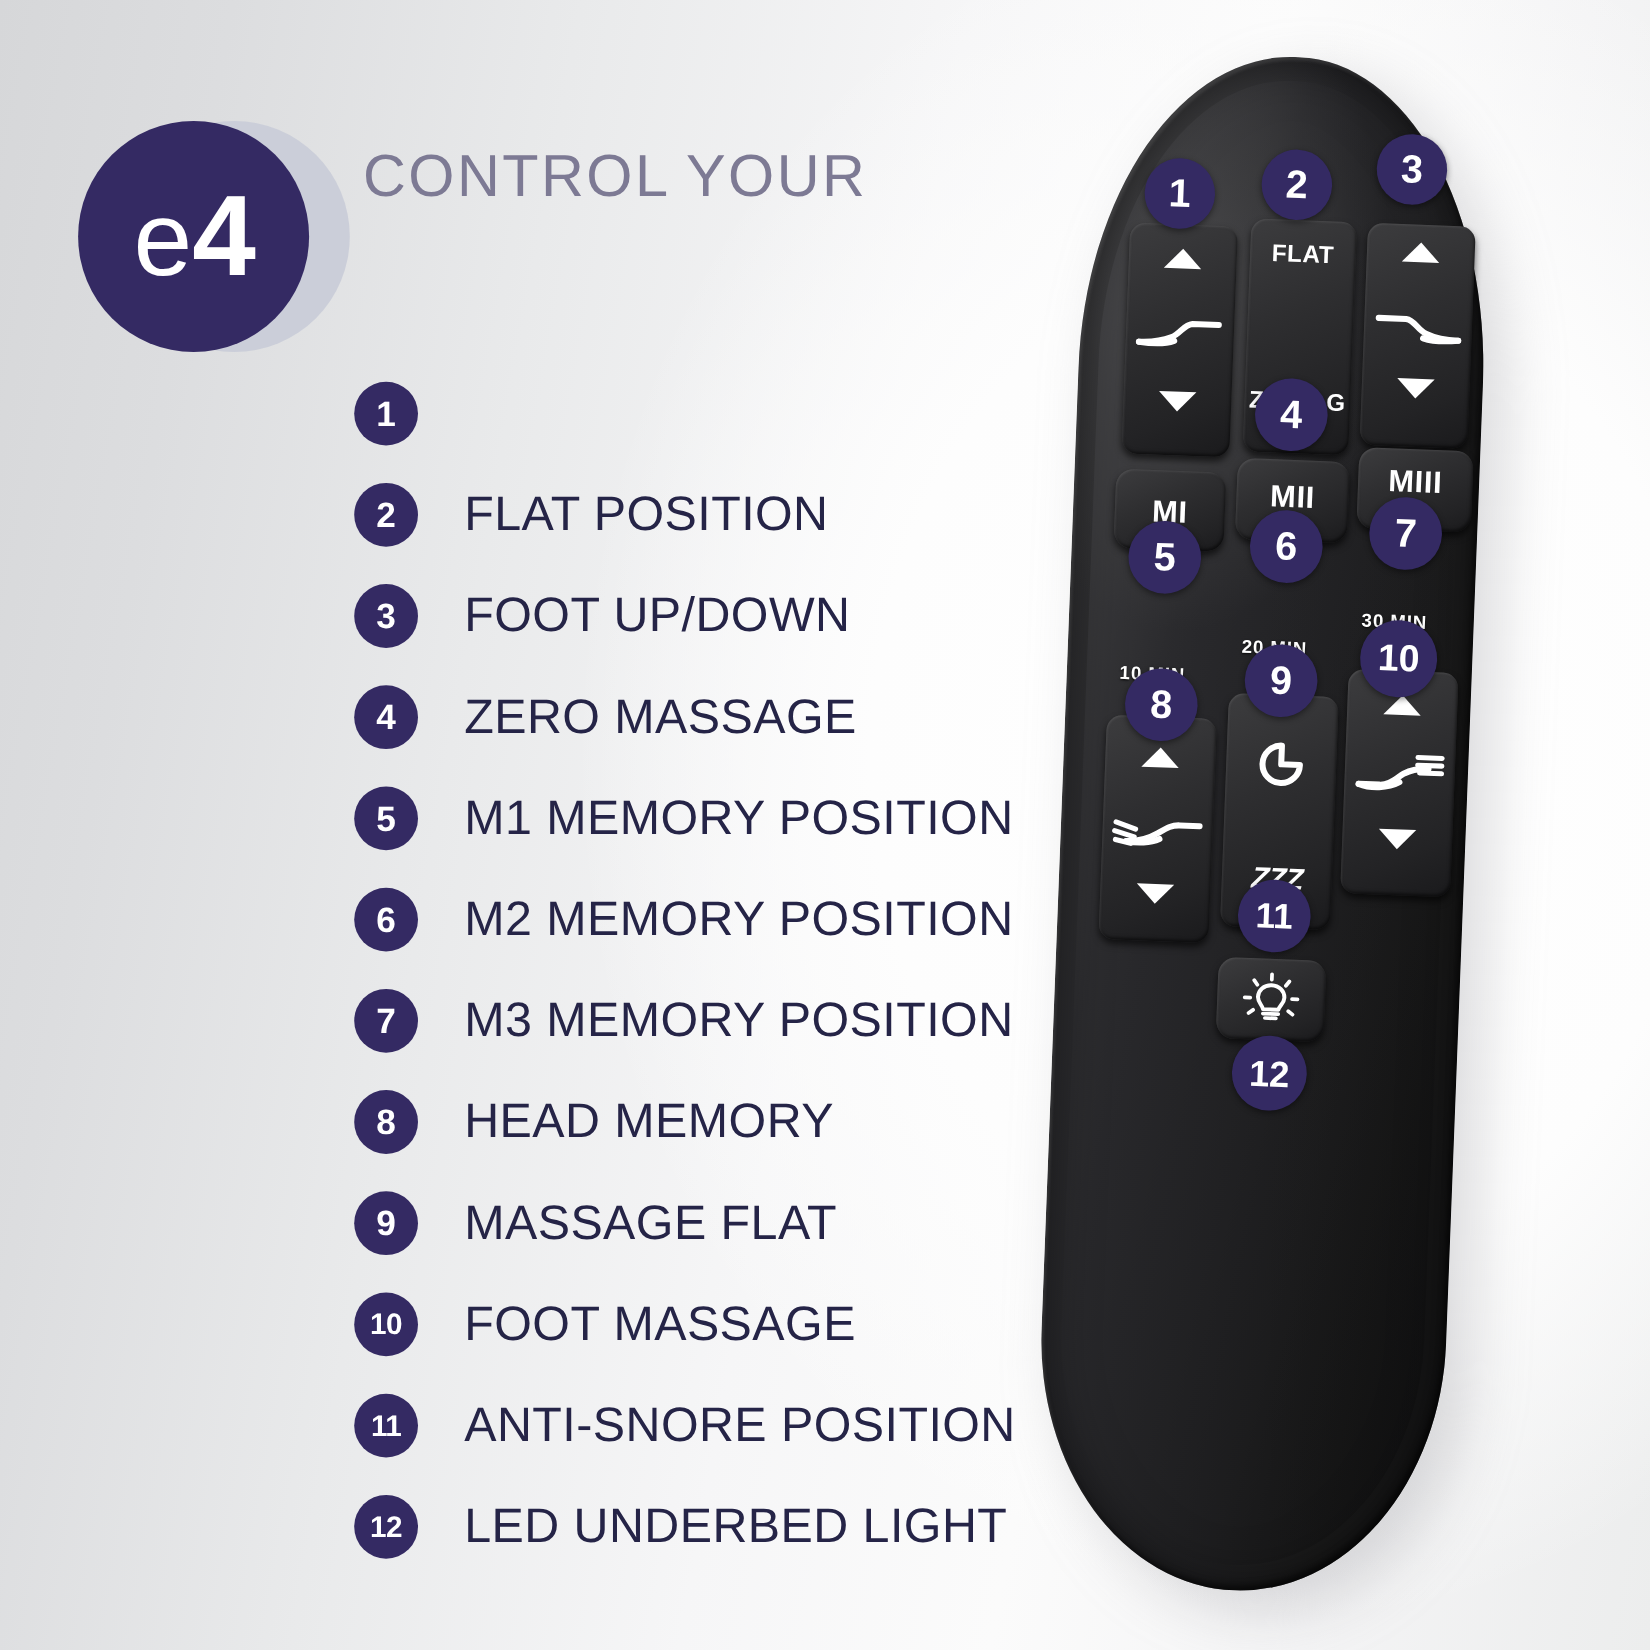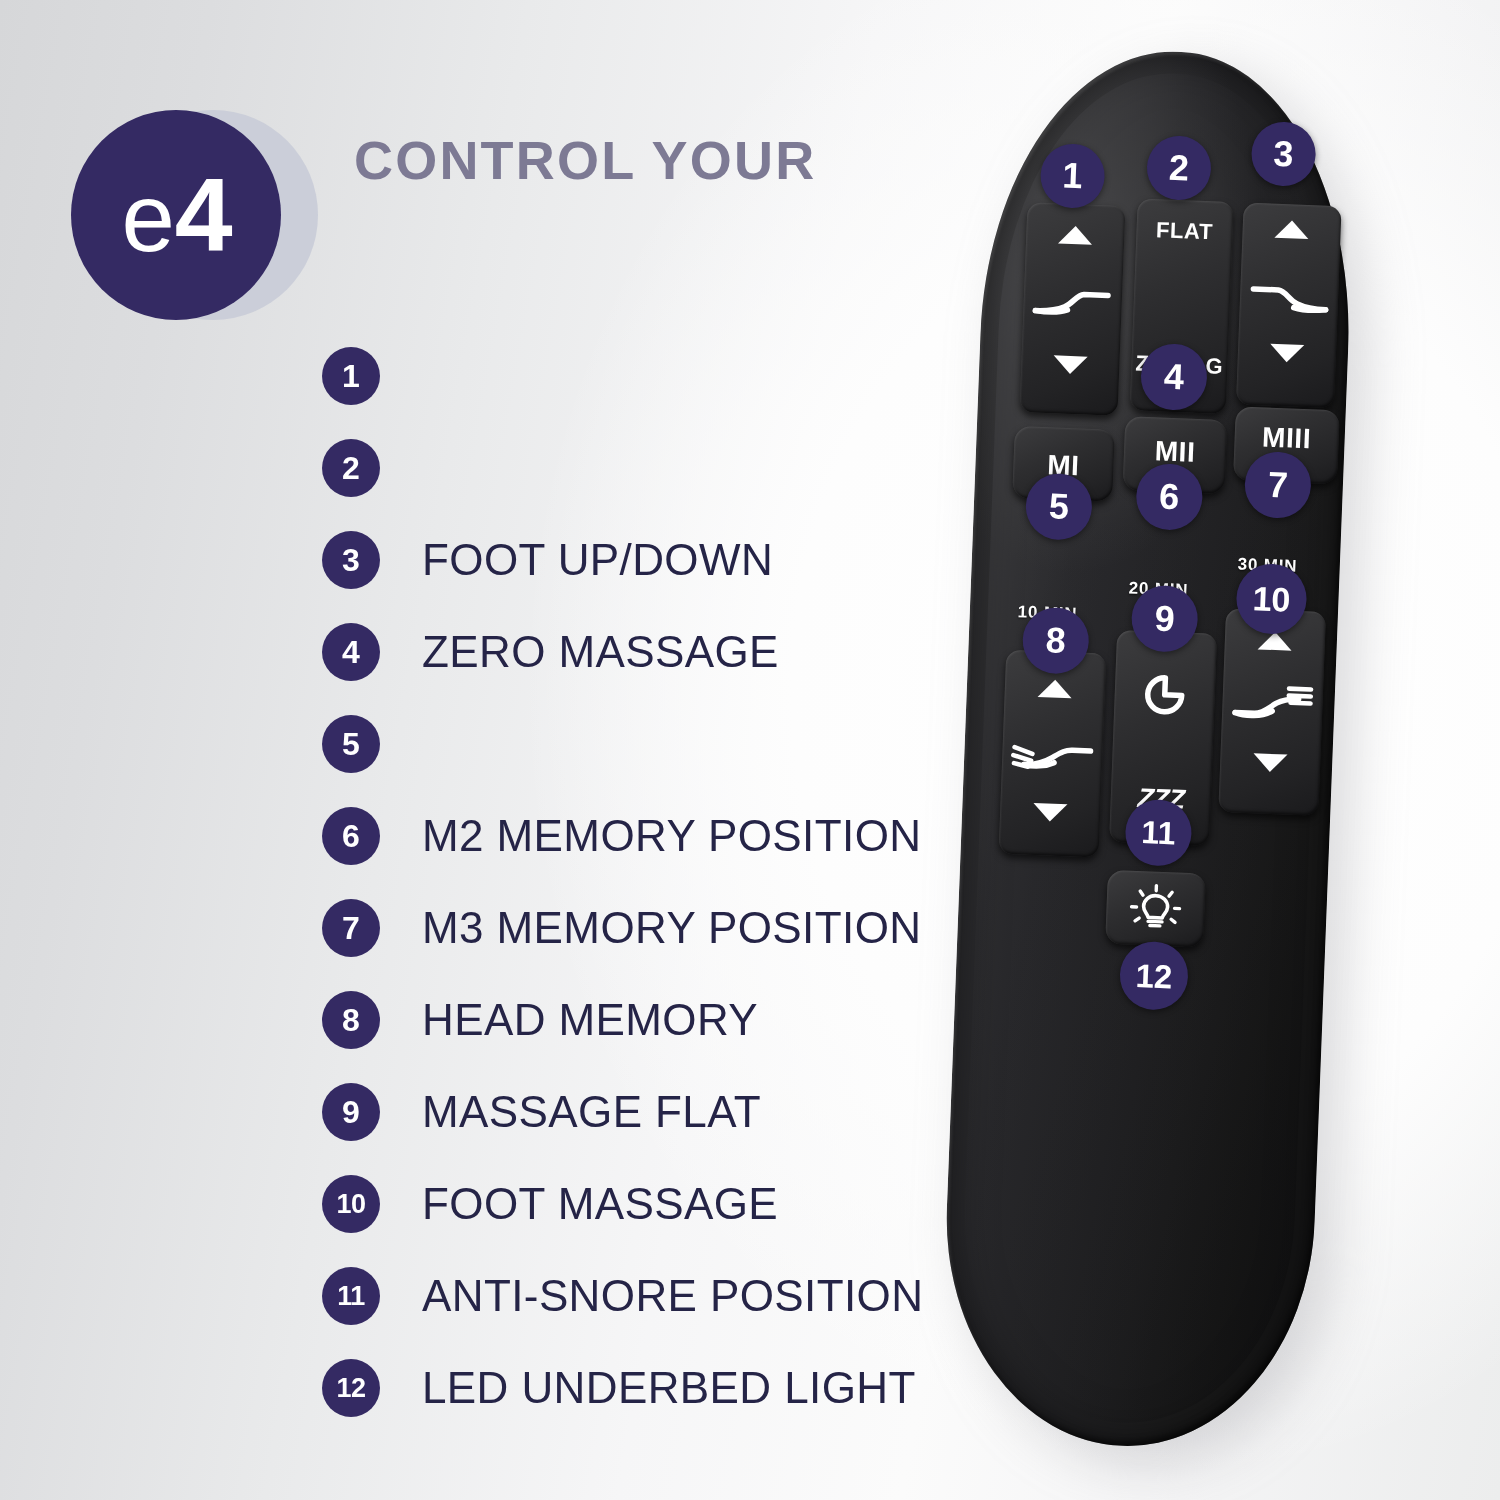--- a/index.html
+++ b/index.html
@@ -31,22 +31,22 @@
     background:#342a63;
     display:flex;align-items:center;justify-content:center;
   }
   .logo-text{display:flex;align-items:baseline;color:#fff;letter-spacing:-2px;}
   .logo-e{font-size:96px;font-weight:300;line-height:1;font-family:"Liberation Sans",sans-serif;}
   .logo-4{font-size:104px;font-weight:800;line-height:1;margin-left:2px;}
 
   
   .head-sub{
     position:absolute;left:330px;top:133px;
-    font-size:54px;letter-spacing:2.2px;font-weight:700;
-    color:#7d7a94;line-height:1;white-space:nowrap;margin-left:24px;
+    font-size:54px;letter-spacing:2.2px;font-weight:400;
+    color:#7d7a94;line-height:1;white-space:nowrap;
   }
   .head-main{
     position:absolute;left:330px;top:195px;
     font-size:74px;letter-spacing:1.2px;font-weight:800;
     color:#333333;line-height:1;white-space:nowrap;
   }
 
   
   #list{position:absolute;left:322px;top:330px;width:600px;}
   .row{position:relative;height:92px;display:flex;align-items:center;}
@@ -138,31 +138,33 @@
     </div>
 
     <div class="head-sub">CONTROL YOUR</div>
 
     <div id="list">
         <div class="row">
           <div class="badge one-d">1</div>
         </div>
         <div class="row">
           <div class="badge one-d">2</div>
+          <div class="row-label">FLAT POSITION</div>
         </div>
         <div class="row">
           <div class="badge one-d">3</div>
           <div class="row-label">FOOT UP/DOWN</div>
         </div>
         <div class="row">
           <div class="badge one-d">4</div>
           <div class="row-label">ZERO MASSAGE</div>
         </div>
         <div class="row">
           <div class="badge one-d">5</div>
+          <div class="row-label">M1 MEMORY POSITION</div>
         </div>
         <div class="row">
           <div class="badge one-d">6</div>
           <div class="row-label">M2 MEMORY POSITION</div>
         </div>
         <div class="row">
           <div class="badge one-d">7</div>
           <div class="row-label">M3 MEMORY POSITION</div>
         </div>
         <div class="row">

